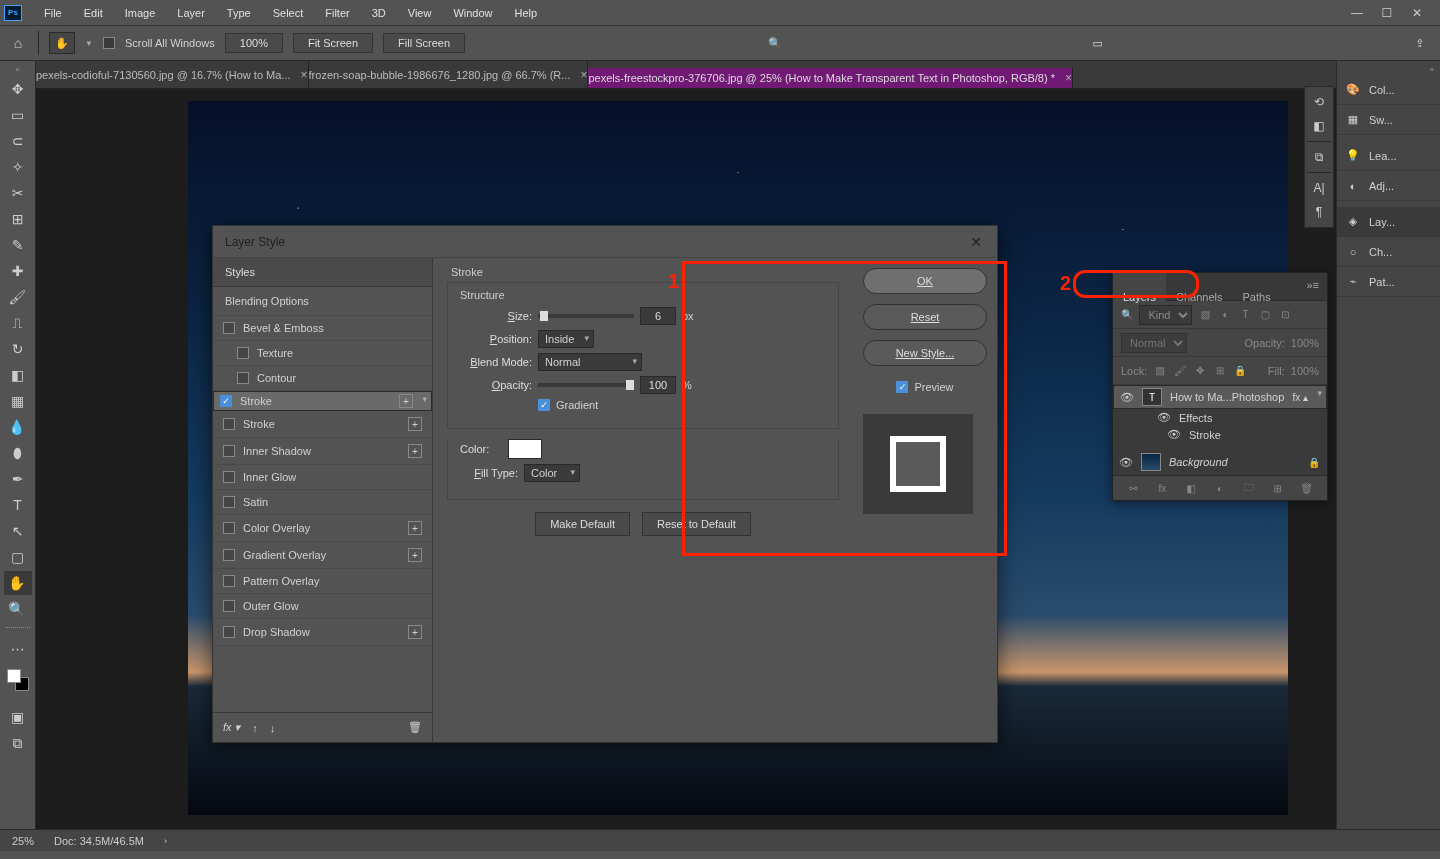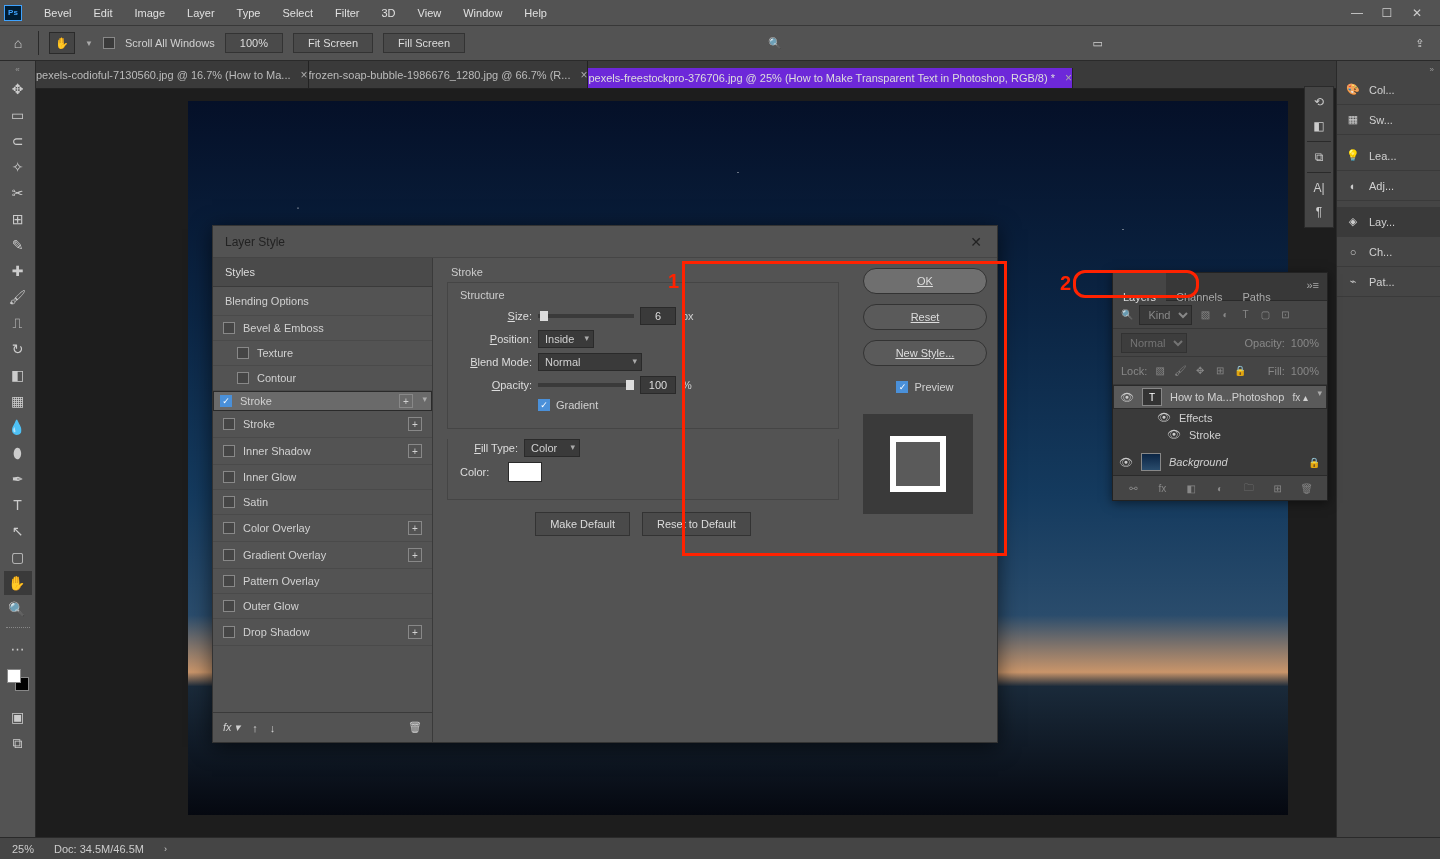--- a/index.html
+++ b/index.html
@@ -19,21 +19,21 @@
 .toolbox { width: 36px; background: #535353; border-right: 1px solid #2a2a2a; display: flex; flex-direction: column; align-items: center; padding-top: 4px; gap: 2px; }
 .toolbox-arrow { font-size: 8px; color: #999; height: 10px; }
 .tool { width: 28px; height: 24px; display: flex; align-items: center; justify-content: center; color: #ccc; font-size: 14px; position: relative; }
 .tool.active { background: #3a3a3a; }
 .swatch-box { width: 22px; height: 22px; position: relative; margin-top: 6px; }
 .swatch-fg { position: absolute; width: 14px; height: 14px; background: #fff; border: 1px solid #888; top: 0; left: 0; }
 .swatch-bg { position: absolute; width: 14px; height: 14px; background: #000; border: 1px solid #888; bottom: 0; right: 0; }
 .canvas-wrap { flex: 1; background: #252525; display: flex; flex-direction: column; }
 .doc-tabs { height: 28px; background: #3a3a3a; display: flex; align-items: stretch; border-bottom: 1px solid #222; }
 .doc-tab { display: flex; align-items: center; padding: 0 0; gap: 10px; border-right: 1px solid #222; font-size: 11px; color: #bbb; max-width: 340px; }
-.doc-tab.active { background: #6d28d9; color: #ddd; margin-top: 7px; }
+.doc-tab.active { background: #701a75; color: #ddd; margin-top: 7px; }
 .doc-tab .close { font-size: 12px; color: #aaa; }
 .canvas-viewport { flex: 1; background: #1d1d1d; display: flex; align-items: flex-start; justify-content: center; position: relative; overflow: hidden; }
 .canvas-image { margin-top: 12px; width: 1100px; height: 714px; background: linear-gradient(to bottom, #051028 0%, #0b2544 30%, #143a5e 55%, #2a4c6c 72%, #c9956a 80%, #1a2a3a 82%, #050810 100%); position: relative; }
 .stars { position: absolute; inset: 0; background-image: radial-gradient(1px 1px at 10% 15%, #fff, transparent), radial-gradient(1px 1px at 30% 25%, #ddd, transparent), radial-gradient(1px 1px at 50% 10%, #fff, transparent), radial-gradient(1px 1px at 70% 30%, #ccf, transparent), radial-gradient(1px 1px at 85% 18%, #fff, transparent), radial-gradient(1px 1px at 20% 40%, #fff, transparent), radial-gradient(1px 1px at 60% 45%, #ddd, transparent), radial-gradient(1px 1px at 90% 50%, #fff, transparent); opacity: 0.8; }
 .right-docks { width: 146px; background: #454545; border-left: 1px solid #2a2a2a; position: absolute; right: 0; top: 61px; bottom: 22px; padding-top: 4px;}
 .right-docks .dock-arrow { font-size: 8px; color: #999; text-align: right; padding-right: 6px; height: 10px; }
 .collapsed-list { display: flex; flex-direction: column; }
 .coll-item { height: 30px; display: flex; align-items: center; padding: 0 8px; gap: 8px; border-bottom: 1px solid #3a3a3a; }
 .coll-icon { width: 16px; height: 16px; display: flex; align-items: center; justify-content: center; color: #ccc; }
 .coll-sep { height: 6px; }
@@ -45,21 +45,21 @@
 .panel-row select { background: #3a3a3a; border: 1px solid #2a2a2a; color: #888; font-size: 11px; padding: 2px 4px; }
 .mini-icon { width: 14px; height: 14px; display: flex; align-items: center; justify-content: center; color: #888; font-size: 10px; }
 .layer-list { background: #3a3a3a; }
 .layer-row { display: flex; align-items: center; padding: 4px 6px; gap: 8px; }
 .layer-row.sel { background: #5a5a5a; }
 .eye { width: 14px; font-size: 11px; color: #ccc; }
 .layer-thumb { width: 20px; height: 18px; background: #222; border: 1px solid #888; display: flex; align-items: center; justify-content: center; font-size: 10px; }
 .layer-name { flex: 1; white-space: nowrap; overflow: hidden; text-overflow: ellipsis; font-size: 11px; }
 .sub-row { display: flex; align-items: center; padding: 2px 6px 2px 44px; gap: 8px; font-size: 11px; }
 .panel-foot { display: flex; justify-content: space-around; padding: 5px 6px; background: #454545; border-top: 1px solid #2a2a2a; }
-.statusbar { position: absolute; bottom: 0; left: 0; right: 0; height: 22px; background: #454545; border-top: 1px solid #2a2a2a; display: flex; align-items: center; padding: 0 12px; gap: 20px; font-size: 11px; color: #ccc; }
+.statusbar { position: absolute; bottom: 8px; left: 0; right: 0; height: 22px; background: #454545; border-top: 1px solid #2a2a2a; display: flex; align-items: center; padding: 0 12px; gap: 20px; font-size: 11px; color: #ccc; }
 .dialog { position: absolute; left: 212px; top: 225px; width: 786px; height: 518px; background: #535353; border: 1px solid #333; box-shadow: 0 4px 20px rgba(0,0,0,0.6); z-index: 10; }
 .dlg-title { height: 32px; display: flex; align-items: center; padding: 0 12px; color: #222; font-size: 12px; border-bottom: 1px solid #454545; background: #535353; }
 .dlg-close { margin-left: auto; font-size: 14px; color: #222; width: 18px; height: 18px; display: flex; align-items: center; justify-content: center; }
 .dlg-body { display: flex; height: calc(100% - 32px); }
 .styles-col { width: 220px; background: #535353; border-right: 1px solid #3a3a3a; display: flex; flex-direction: column; }
 .style-head { padding: 8px 12px; background: #4a4a4a; border-bottom: 1px solid #3a3a3a; color: #ddd; font-size: 11px; }
 .style-opt { display: flex; align-items: center; padding: 6px 10px; gap: 8px; border-bottom: 1px solid #4a4a4a; font-size: 11px; position: relative; }
 .style-opt.sub { padding-left: 24px; }
 .style-opt.sel { background: #6a6a6a; }
 .style-opt.head2 { padding: 8px 12px; }
@@ -91,21 +91,21 @@
 .mini-dock2 { position: absolute; top: 86px; right: 106px; width: 30px; background: #454545; border:1px solid #2a2a2a; display: flex; flex-direction: column; align-items: center; gap: 2px; padding: 4px 0; z-index: 2; }
 .mini-dock2 .mi { width: 24px; height: 22px; display: flex; align-items: center; justify-content: center; font-size: 12px; color: #ccc; }
 .mini-dock2 .sep { height: 1px; width: 24px; background: #2a2a2a; margin: 2px 0; }
 .doc-tab-text { white-space: nowrap; overflow: hidden; text-overflow: ellipsis; }
 </style>
 </head>
 <body>
 
 <div class="menubar">
   <div class="ps-icon">Ps</div>
-  <div class="menu-item">Bevel</div>
+  <div class="menu-item">File</div>
   <div class="menu-item">Edit</div>
   <div class="menu-item">Image</div>
   <div class="menu-item">Layer</div>
   <div class="menu-item">Type</div>
   <div class="menu-item">Select</div>
   <div class="menu-item">Filter</div>
   <div class="menu-item">3D</div>
   <div class="menu-item">View</div>
   <div class="menu-item">Window</div>
   <div class="menu-item">Help</div>
@@ -414,26 +414,26 @@
           <span>%</span>
         </div>
         <div class="frow">
           <label></label>
           <div class="chk" style="background:#4a90d9;border-color:#4a90d9;display:flex;align-items:center;justify-content:center;color:#fff;font-size:9px;">✓</div>
           <span>Gradient</span>
         </div>
       </div>
       <div class="fieldset" style="border-top:none;padding-top:0;">
         <div class="frow">
+          <label style="width:42px;text-align:left;">Color:</label>
+          <div style="width:34px;height:20px;background:#fff;border:1px solid #2a2a2a;"></div>
+        </div>
+        <div class="frow">
           <label style="width:58px;"><span class="u">F</span>ill Type:</label>
           <div class="sel" style="width:56px;">Color</div>
-        </div>
-        <div class="frow">
-          <label style="width:42px;text-align:left;">Color:</label>
-          <div style="width:34px;height:20px;background:#fff;border:1px solid #2a2a2a;"></div>
         </div>
       </div>
       <div class="btn-row">
         <div class="btn">Make Default</div>
         <div class="btn">Reset to Default</div>
       </div>
     </div>
 
     <div class="actions-col">
       <div class="act-btn" style="background:#6f6f6f;">OK</div>

